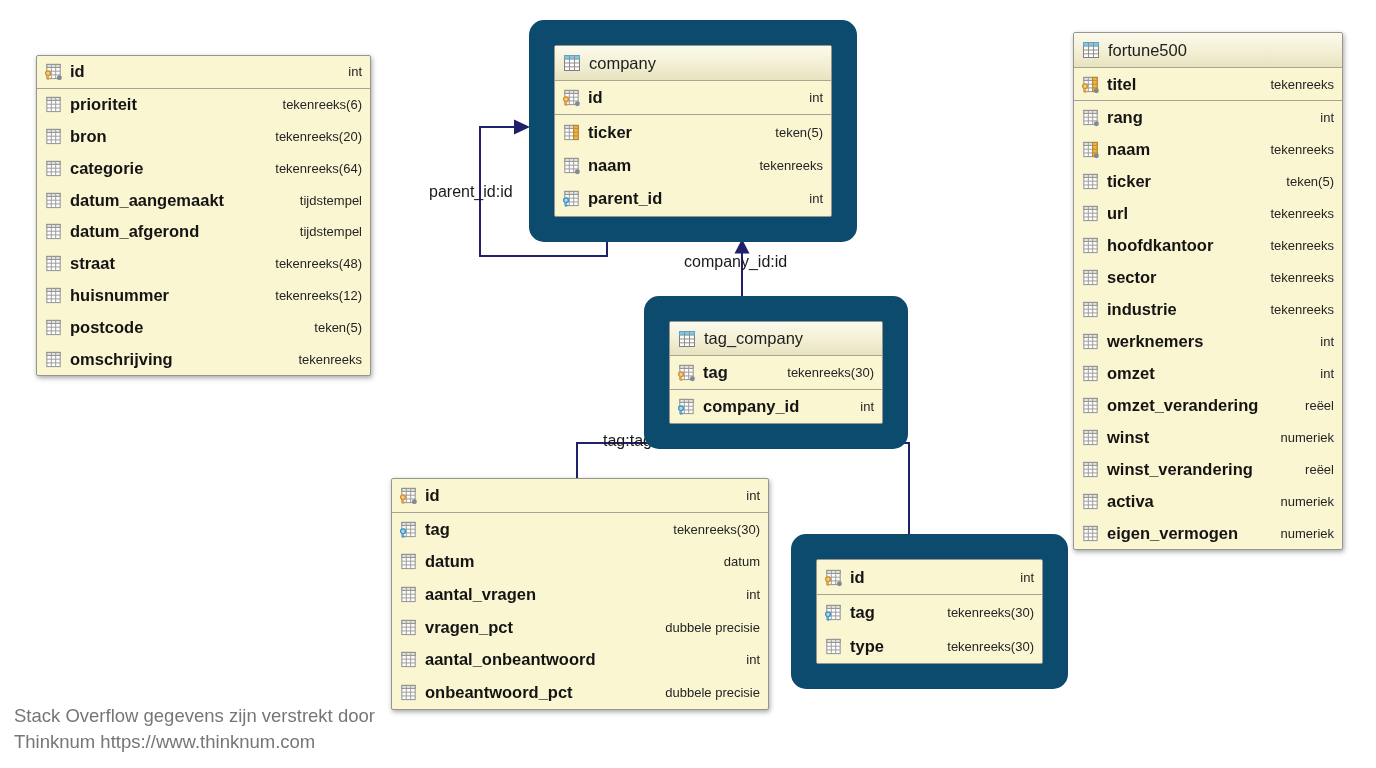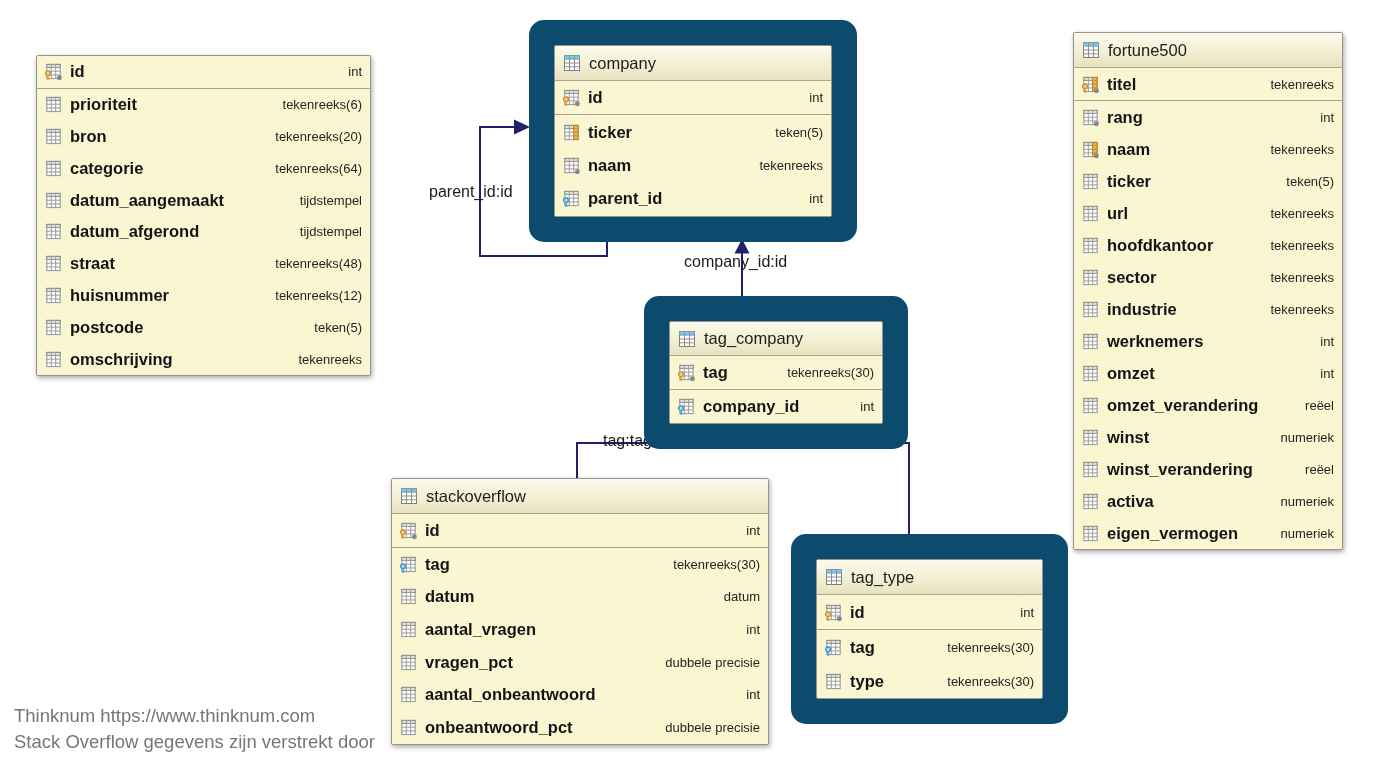--- a/index.html
+++ b/index.html
@@ -121,22 +121,22 @@
           <use href="#gray-dot"></use>
         </symbol>
       <symbol id="icon-fk" viewBox="0 0 20 20">
           <use href="#grid-base"></use>
           <use href="#key-blue"></use>
         </symbol>
     </defs>
   </svg>
 
   <div class="footer">
+    <div>Stack Overflow gegevens zijn verstrekt door</div>
     <div>Thinknum https://www.thinknum.com</div>
-    <div>Stack Overflow gegevens zijn verstrekt door</div>
   </div>
 
   <svg class="rel-lines" width="1376" height="768" viewBox="0 0 1376 768">
     <g stroke="#21216B" stroke-width="2" fill="none">
       <polyline points="607,239 607,256 480,256 480,127 515,127"></polyline>
       <line x1="742" y1="296" x2="742" y2="252"></line>
       <polyline points="577,478 577,443 688,443 688,426"></polyline>
       <polyline points="909,534 909,443 798,443 798,426"></polyline>
     </g>
     <g fill="#21216B">
@@ -450,26 +450,20 @@
               </svg>
                 <span class="c-name">company_id</span>
                 <span class="c-type">int</span>
               </div>
             </div>
         </div>
       </div>
 
       <div class="table-wrap" data-key="stackoverflow">
         <div class="table">
-          <div class="t-header">
-            <svg class="icon">
-              <use href="#icon-table"></use>
-            </svg>
-            <span class="t-title">stackoverflow</span>
-          </div>
           <div class="t-rows">
 
               <div class="t-row keyrow">
                 <svg class="icon">
                 <use href="#icon-pk"></use>
               </svg>
                 <span class="c-name">id</span>
                 <span class="c-type">int</span>
               </div>
 
@@ -519,26 +513,20 @@
               </svg>
                 <span class="c-name">onbeantwoord_pct</span>
                 <span class="c-type">dubbele precisie</span>
               </div>
             </div>
         </div>
       </div>
 
       <div class="table-wrap highlighted" data-key="tag_type">
         <div class="table">
-          <div class="t-header">
-            <svg class="icon">
-              <use href="#icon-table"></use>
-            </svg>
-            <span class="t-title">tag_type</span>
-          </div>
           <div class="t-rows">
 
               <div class="t-row keyrow">
                 <svg class="icon">
                 <use href="#icon-pk"></use>
               </svg>
                 <span class="c-name">id</span>
                 <span class="c-type">int</span>
               </div>
 

